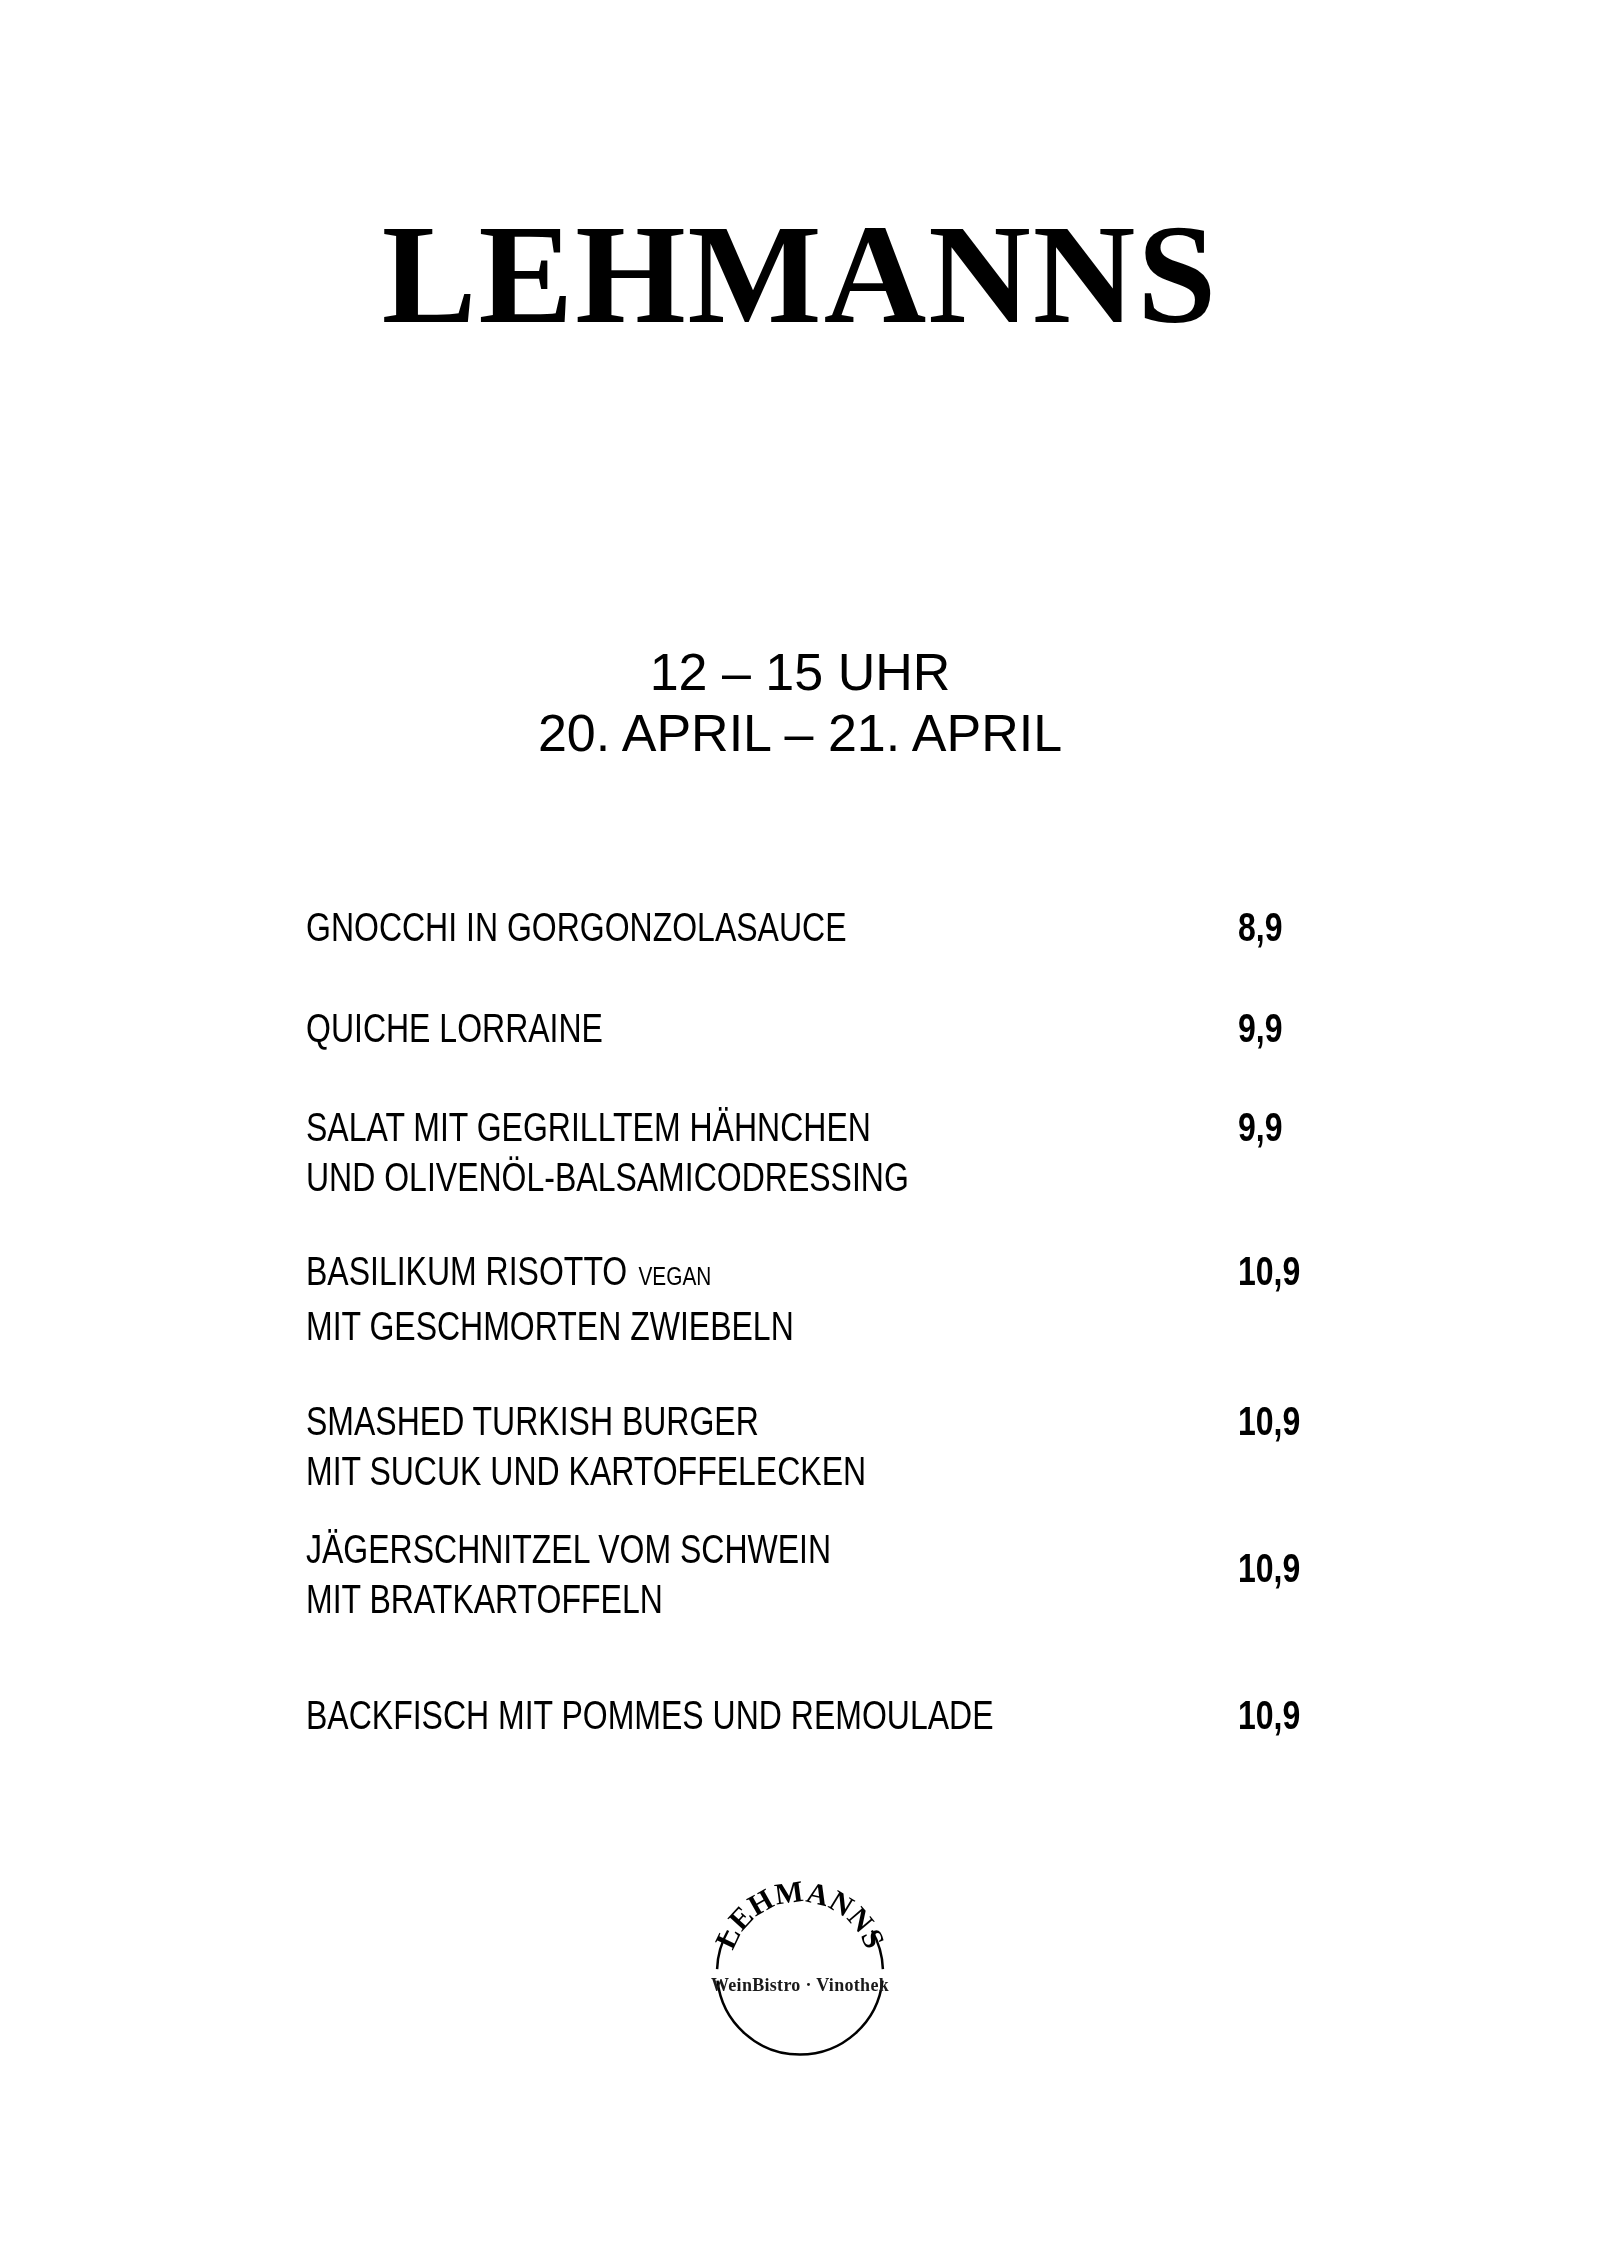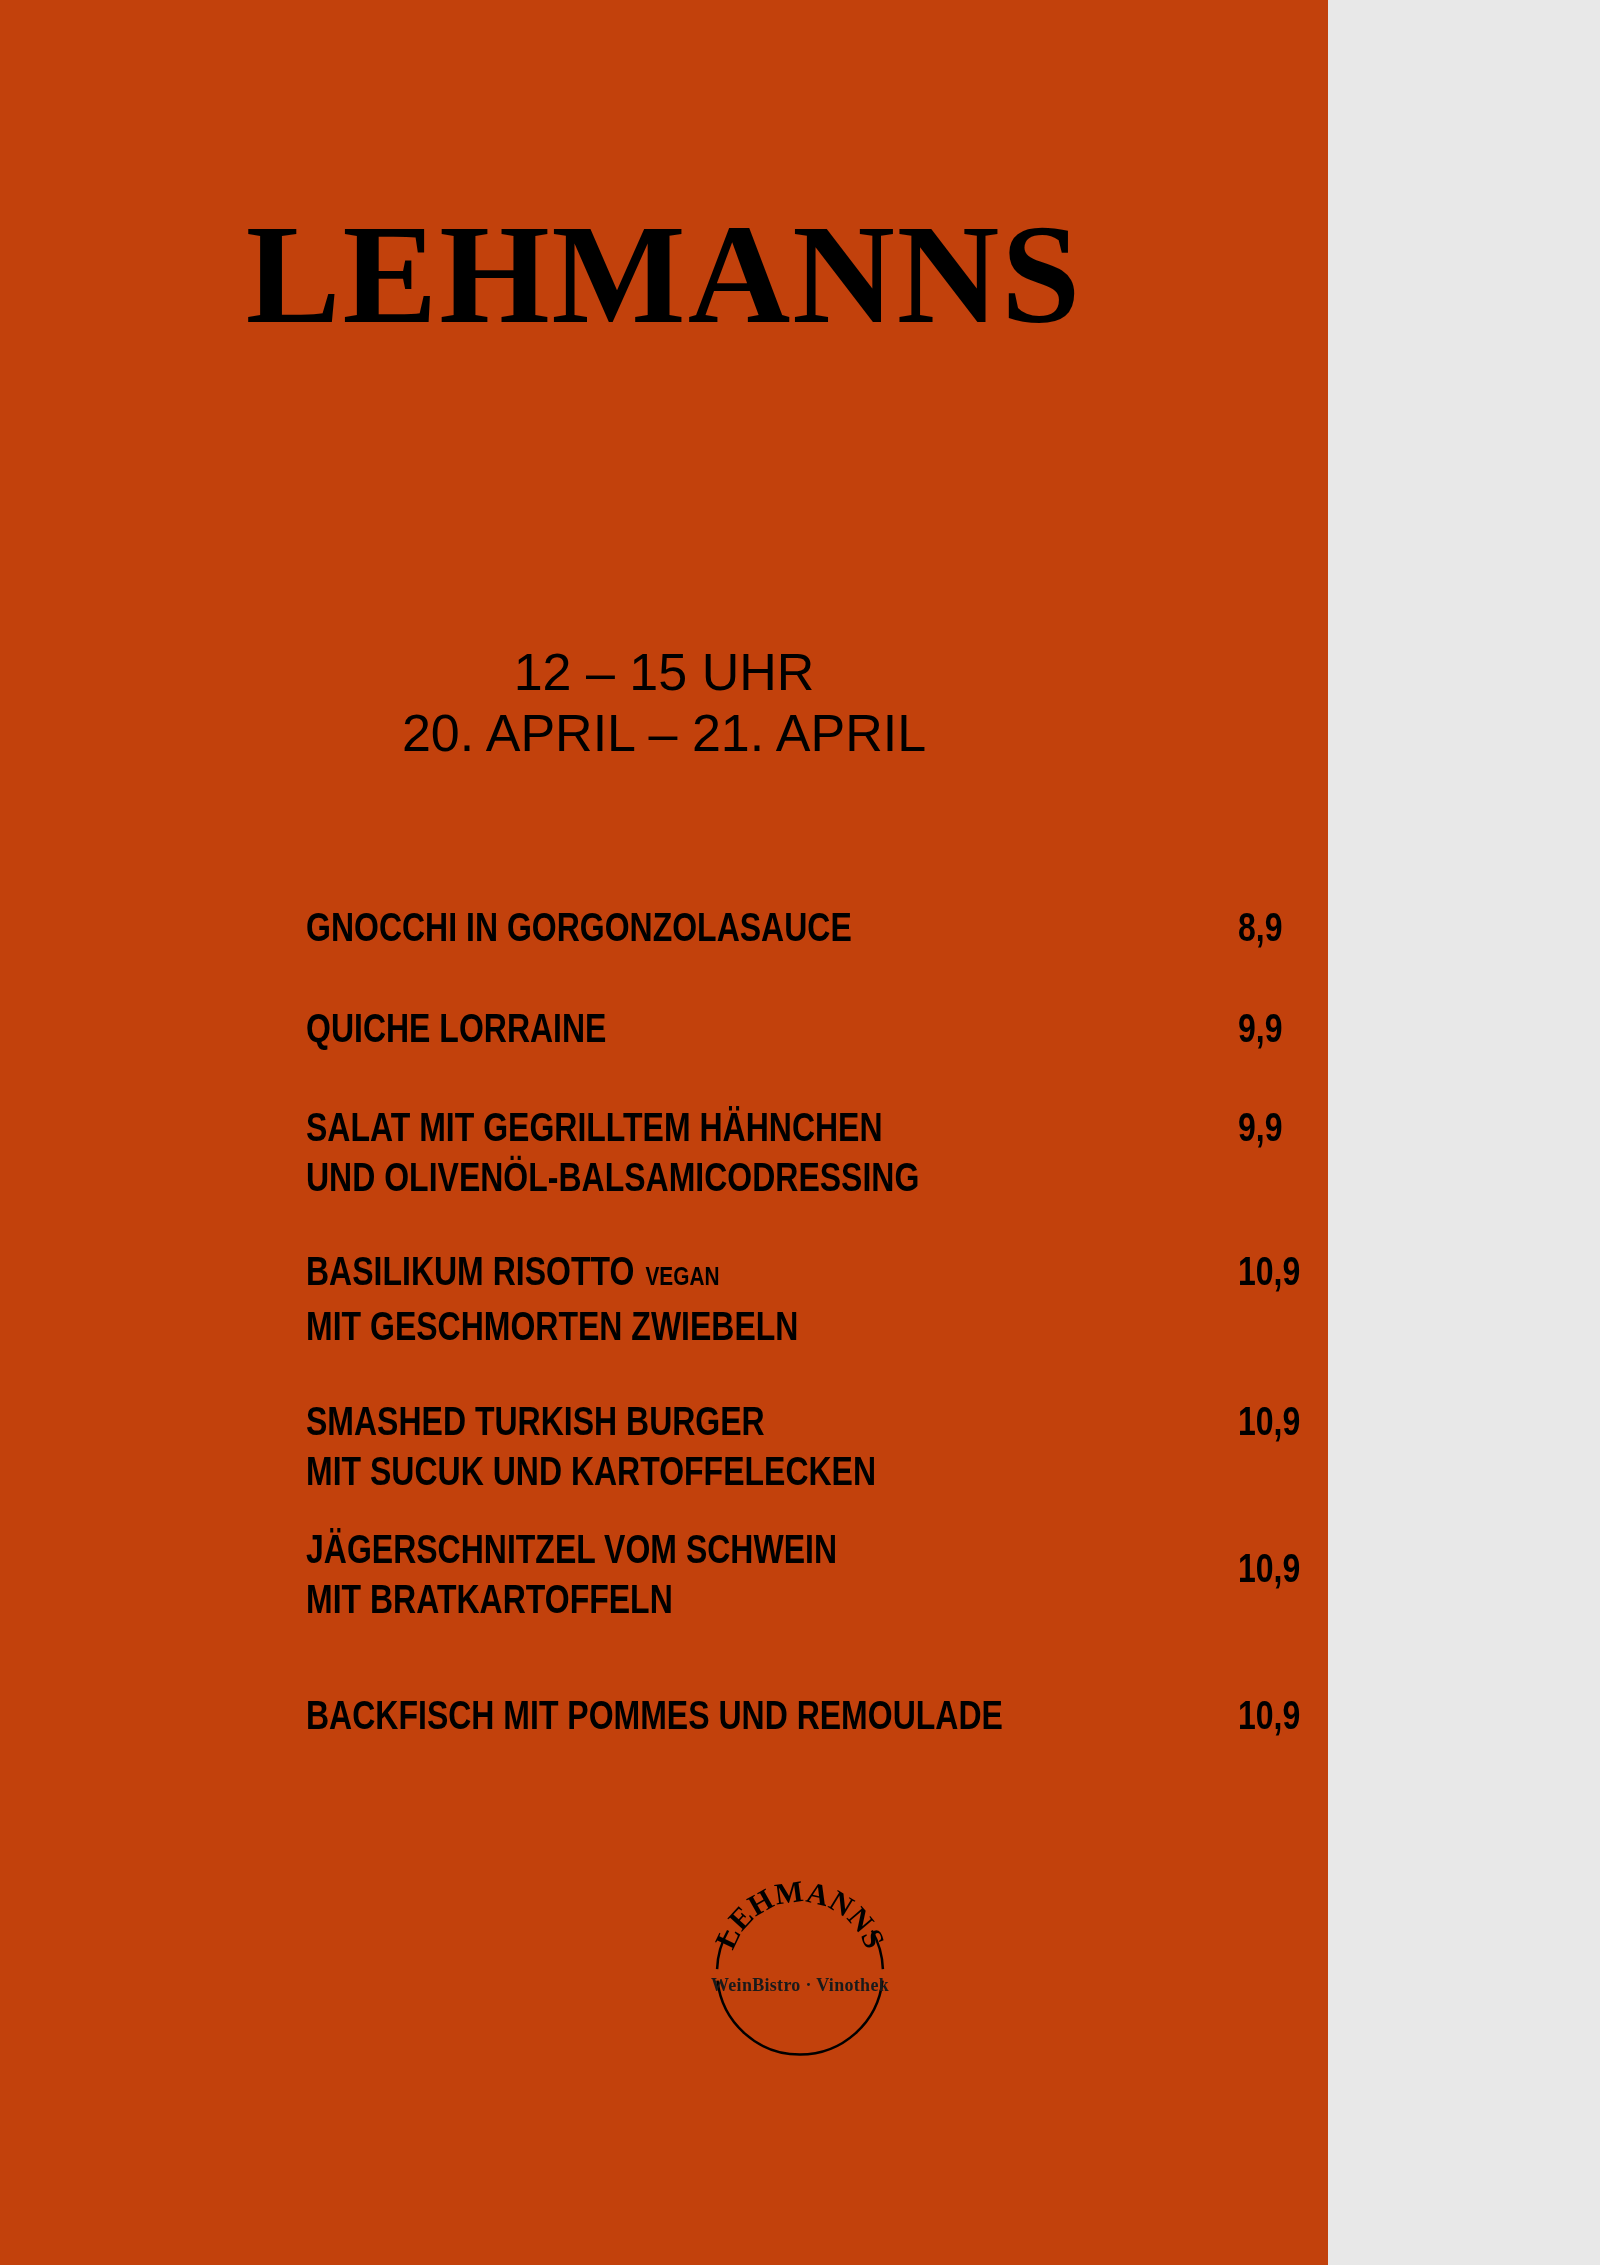--- a/index.html
+++ b/index.html
@@ -1,19 +1,19 @@
 <!DOCTYPE html>
 <html><head>
 <meta charset="utf-8">
 <style>
   html,body{margin:0;padding:0;background:#e8e8e8;}
   #page{
     position:relative;
-    width:1328px;height:2265px;
-    background:#c2410c;
+    width:1600px;height:2265px;
+    background:#ffffff;
     overflow:hidden;
     font-family:"Liberation Sans",sans-serif;
     color:#000;
   }
   .title-line{
     position:absolute;left:0;width:100%;
     text-align:center;
     font-family:"Liberation Serif",serif;
     font-weight:bold;
     font-size:142px;line-height:142px;
@@ -26,21 +26,21 @@
   .subtitle{
     position:absolute;top:642px;left:0;width:100%;
     text-align:center;
     font-family:Liberation Sans, sans-serif;
     font-size:52px;line-height:61px;
     color:#000;
     white-space:pre;
   }
   .item{
     position:absolute;left:306px;
-    font-weight:bold;
+    font-weight:normal;
     font-size:40px;line-height:50px;
     color:#000;
   }
   .iline{
     transform:scaleX(0.8);
     transform-origin:0 0;
     white-space:nowrap;
   }
   .tag{
     font-size:26px;

